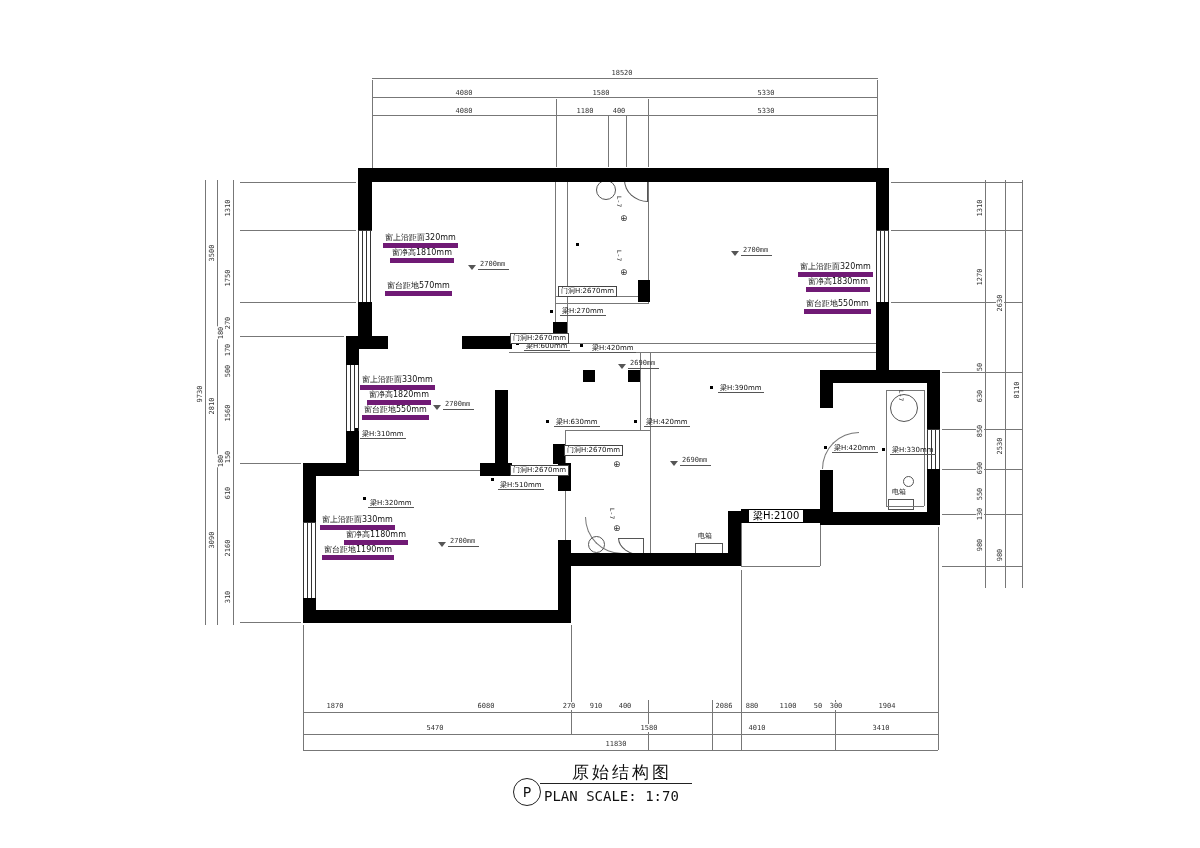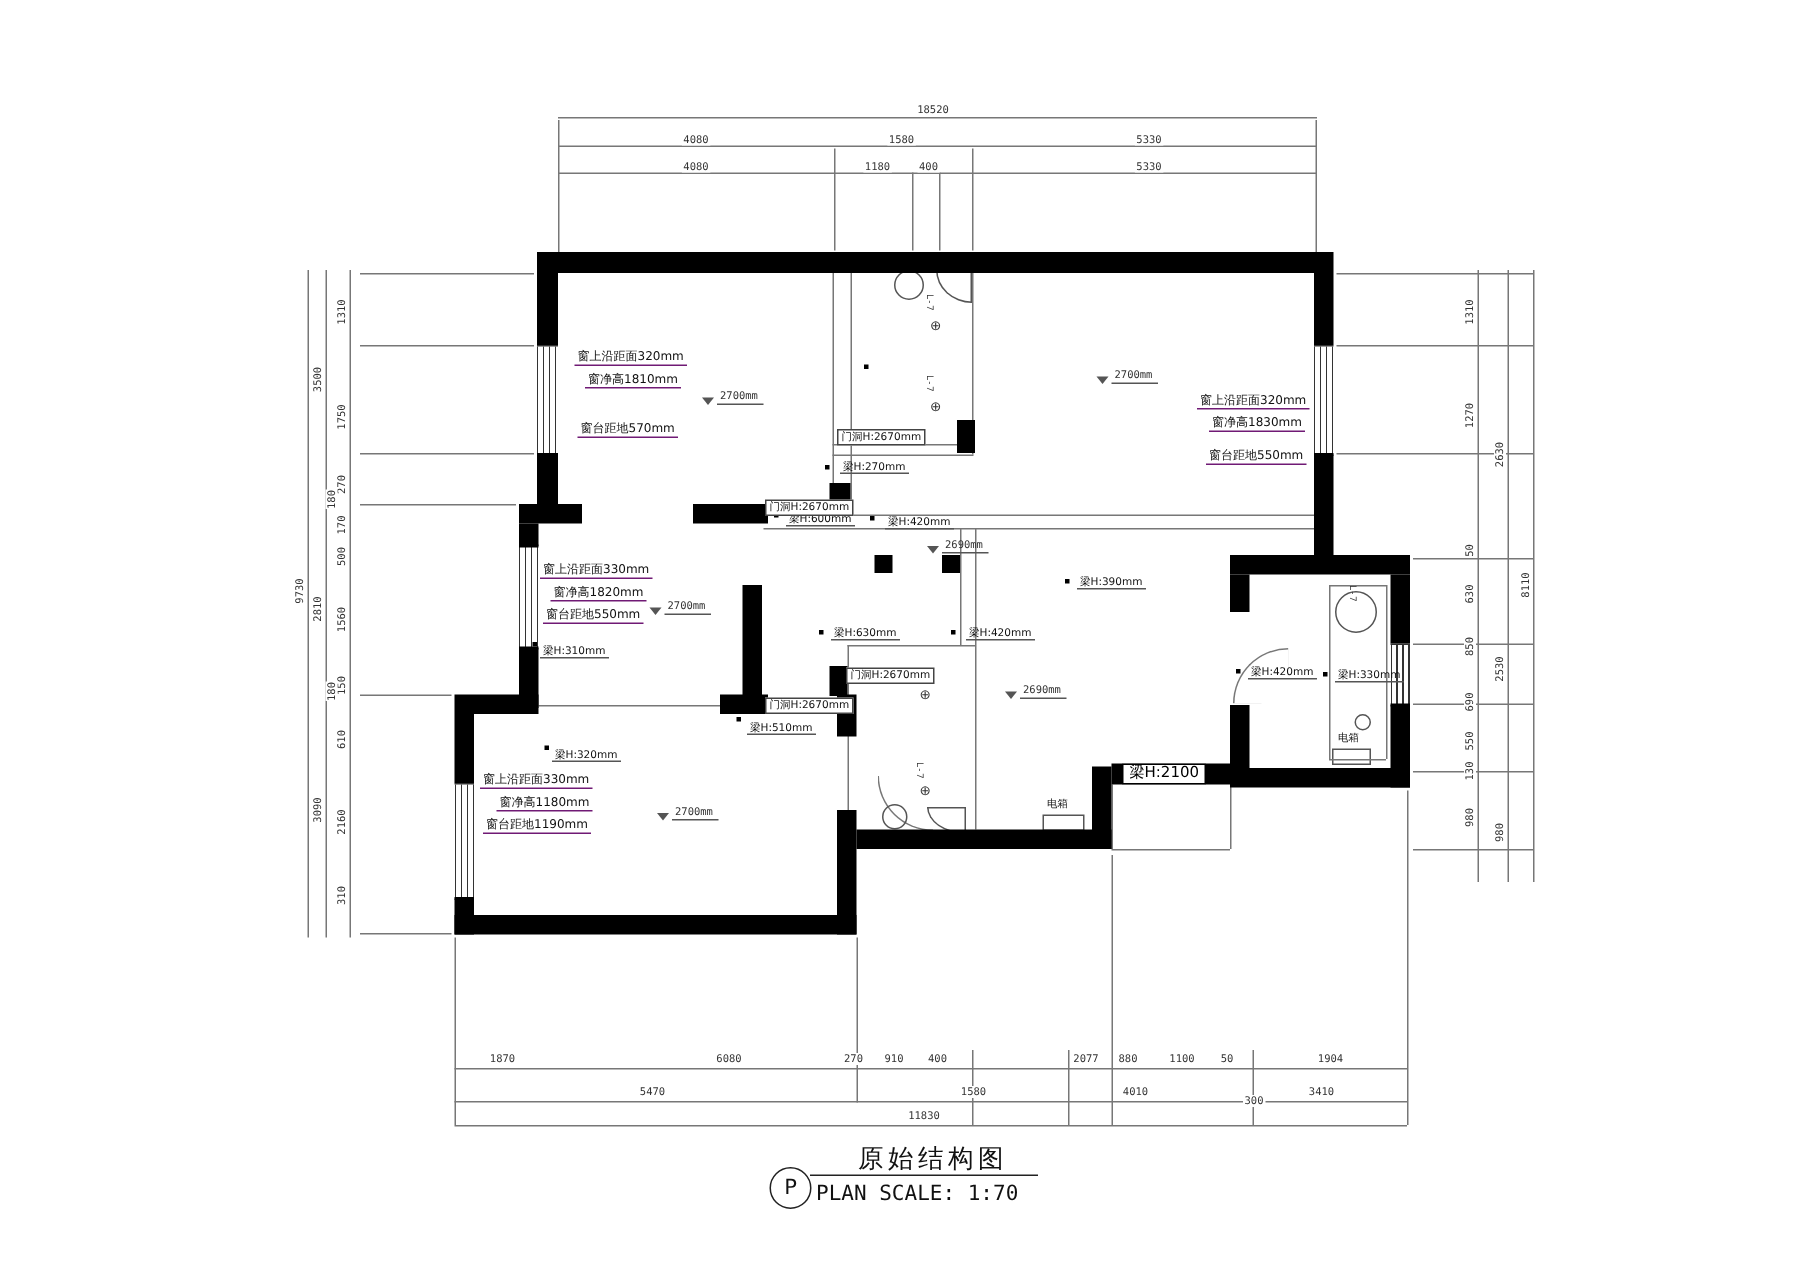--- a/index.html
+++ b/index.html
@@ -3,21 +3,21 @@
 <meta charset="utf-8">
 <style>
   html,body{margin:0;padding:0;background:#fff;}
   #canvas{position:relative;width:1200px;height:848px;background:#fff;overflow:hidden;
           font-family:"DejaVu Sans","Liberation Sans",sans-serif;}
   .wall{position:absolute;background:#000;}
   .win{position:absolute;background:repeating-linear-gradient(to right,#333 0 1px,transparent 1px 4px);border-top:1px solid #333;border-bottom:1px solid #333;}
   .tl{position:absolute;background:#777;}
   .dim{position:absolute;font-family:"DejaVu Sans Mono","Liberation Mono",monospace;font-size:7px;line-height:8px;color:#333;transform:translateX(-50%);background:#fff;padding:0 1px;white-space:nowrap;}
   .vdim{position:absolute;font-family:"DejaVu Sans Mono","Liberation Mono",monospace;font-size:7px;line-height:8px;color:#333;writing-mode:vertical-rl;transform:translate(-50%,-50%) rotate(180deg);background:#fff;white-space:nowrap;}
-  .ann{position:absolute;font-size:8px;line-height:9px;color:#111;border-bottom:1px solid #701a75;white-space:nowrap;padding:0 2px 1px 2px;}
+  .ann{position:absolute;font-size:8px;line-height:9px;color:#111;border-bottom:5px solid #701a75;white-space:nowrap;padding:0 2px 1px 2px;}
   .beam{position:absolute;font-size:7px;line-height:8px;color:#111;border-bottom:1px solid #555;white-space:nowrap;padding:0 2px;}
   .boxed{position:absolute;font-size:7px;line-height:9px;color:#111;border:1px solid #444;background:#fff;padding:0 2px;white-space:nowrap;z-index:6;}
   .boxed2{position:absolute;font-size:10px;line-height:12px;color:#000;border:1px solid #000;background:#fff;padding:0 4px;white-space:nowrap;z-index:6;}
   .dot{position:absolute;width:3px;height:3px;background:#000;z-index:6;}
   .circle{position:absolute;border:1px solid #555;border-radius:50%;}
   .qtr{position:absolute;border:1px solid #555;border-radius:0 0 0 100%;}
   .arc-bl{position:absolute;border-left:1px solid #777;border-bottom:1px solid #777;border-bottom-left-radius:100%;}
   .arc-tl{position:absolute;border-left:1px solid #777;border-top:1px solid #777;border-top-left-radius:100%;}
   .drain{position:absolute;font-size:9px;line-height:9px;color:#333;}
   .riser{position:absolute;font-size:6px;line-height:7px;color:#333;writing-mode:vertical-rl;letter-spacing:1px;}
@@ -164,25 +164,25 @@
   <span class="dim lbl" style="left:464px;top:107px">4080</span>
   <span class="dim lbl" style="left:585px;top:107px">1180</span>
   <span class="dim lbl" style="left:619px;top:107px">400</span>
   <span class="dim lbl" style="left:766px;top:107px">5330</span>
 
   <span class="dim lbl" style="left:335px;top:702px">1870</span>
   <span class="dim lbl" style="left:486px;top:702px">6080</span>
   <span class="dim lbl" style="left:569px;top:702px">270</span>
   <span class="dim lbl" style="left:596px;top:702px">910</span>
   <span class="dim lbl" style="left:625px;top:702px">400</span>
-  <span class="dim lbl" style="left:724px;top:702px">2077</span>
+  <span class="dim lbl" style="left:724px;top:702px">2086</span>
   <span class="dim lbl" style="left:752px;top:702px">880</span>
   <span class="dim lbl" style="left:788px;top:702px">1100</span>
   <span class="dim lbl" style="left:818px;top:702px">50</span>
-  <span class="dim lbl" style="left:836px;top:730px">300</span>
+  <span class="dim lbl" style="left:836px;top:702px">300</span>
   <span class="dim lbl" style="left:887px;top:702px">1904</span>
   <span class="dim lbl" style="left:435px;top:724px">5470</span>
   <span class="dim lbl" style="left:649px;top:724px">1580</span>
   <span class="dim lbl" style="left:757px;top:724px">4010</span>
   <span class="dim lbl" style="left:881px;top:724px">3410</span>
   <span class="dim lbl" style="left:616px;top:740px">11830</span>
 
   <span class="vdim lbl" style="left:200px;top:394px">9730</span>
   <span class="vdim lbl" style="left:212px;top:253px">3500</span>
   <span class="vdim lbl" style="left:212px;top:406px">2810</span>
@@ -220,21 +220,21 @@
 
   <span class="ann lbl" style="left:798px;top:262px">窗上沿距面320mm</span>
   <span class="ann lbl" style="left:806px;top:277px">窗净高1830mm</span>
   <span class="ann lbl" style="left:804px;top:299px">窗台距地550mm</span>
 
   <span class="ann lbl" style="left:360px;top:375px">窗上沿距面330mm</span>
   <span class="ann lbl" style="left:367px;top:390px">窗净高1820mm</span>
   <span class="ann lbl" style="left:362px;top:405px">窗台距地550mm</span>
 
   <span class="ann lbl" style="left:320px;top:515px">窗上沿距面330mm</span>
-  <span class="ann lbl" style="left:331px;top:530px">窗净高1180mm</span>
+  <span class="ann lbl" style="left:344px;top:530px">窗净高1180mm</span>
   <span class="ann lbl" style="left:322px;top:545px">窗台距地1190mm</span>
 
   <span class="ceil" style="left:468px;top:260px">
       <i class="tri"></i>
       <b>2700mm</b>
     </span>
   <span class="ceil" style="left:731px;top:246px">
       <i class="tri"></i>
       <b>2700mm</b>
     </span>

